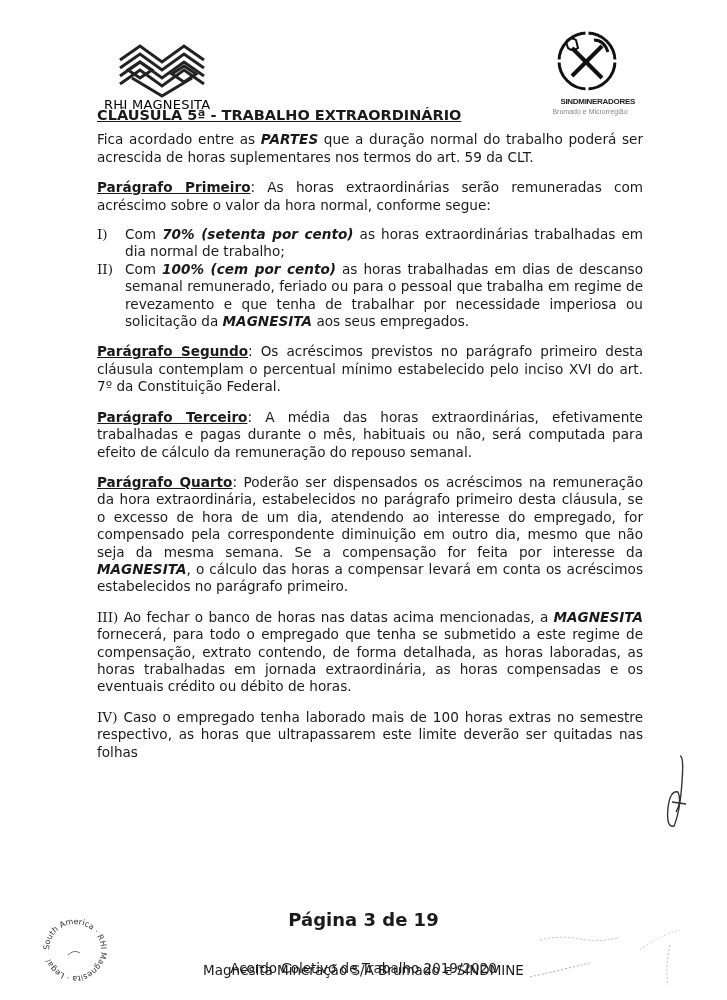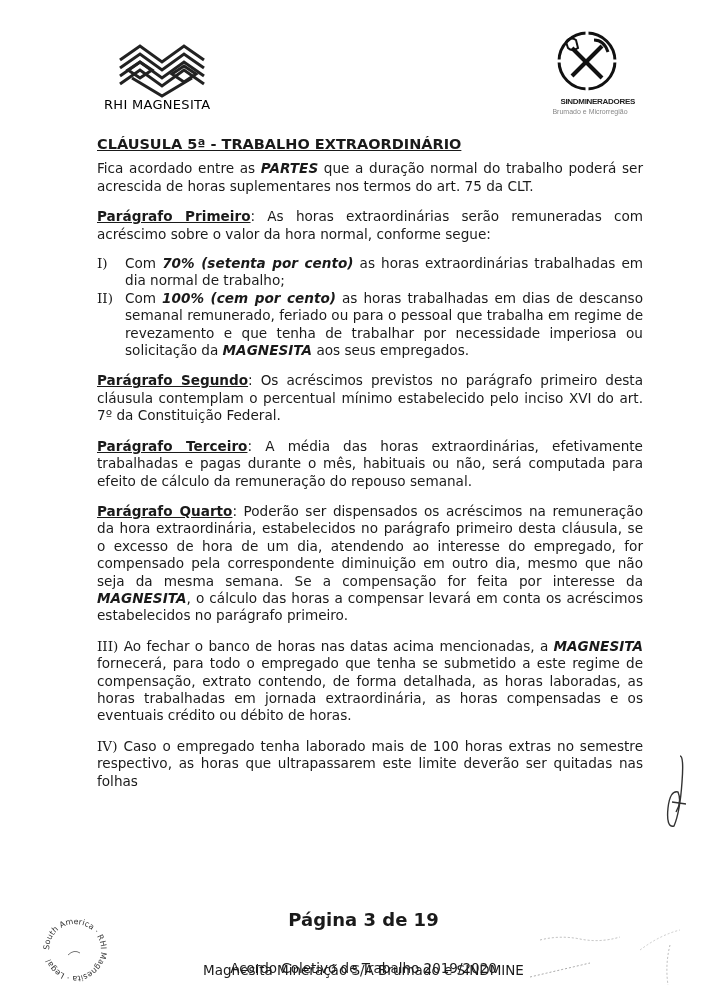--- a/index.html
+++ b/index.html
@@ -6,21 +6,21 @@
   body {
     width: 727px; height: 1000px; position: relative; overflow: hidden;
     font-family: "DejaVu Sans", sans-serif; color: #1a1a1a;
   }
   .logo-rhi { position: absolute; left: 112px; top: 38px; width: 100px; height: 62px; }
   .logo-rhi-text { position: absolute; left: 104px; top: 97px; font-size: 13px; letter-spacing: 0.3px; color: #000000; font-family: "DejaVu Sans", sans-serif; }
   .logo-sind { position: absolute; left: 556px; top: 30px; width: 62px; height: 62px; }
   .sind-name { position: absolute; left: 545px; top: 97px; width: 90px; text-align: right; font-size: 8px; font-weight: bold; color: #222; letter-spacing: -0.3px; font-family: "Liberation Sans", sans-serif; }
   .sind-sub { position: absolute; left: 540px; top: 108px; width: 100px; text-align: center; font-size: 7px; color: #888; font-family: "Liberation Sans", sans-serif; }
 
-  .content { position: absolute; left: 97px; top: 136px; width: 546px; font-size: 13.6px; line-height: 17.4px; }
+  .content { position: absolute; left: 97px; top: 107px; width: 546px; font-size: 13.6px; line-height: 17.4px; }
   .title { font-weight: bold; text-decoration: underline; font-size: 14.5px; margin: 0 0 7px 0; }
   p { margin: 0 0 13px 0; text-align: justify; }
   .ph { font-weight: bold; text-decoration: underline; }
   .b { font-weight: bold; font-style: italic; }
   .list { margin: 0 0 13px 0; }
   .li { display: flex; text-align: justify; }
   .li .num { width: 28px; flex: none; font-family: "DejaVu Serif", serif; }
   .li .txt { flex: 1; }
   .roman { font-family: "DejaVu Serif", serif; }
 
@@ -58,21 +58,21 @@
   <path d="M10 12 Q14 6 20 10 L22 18 Q16 22 12 18 Z" fill="none" stroke="#111" stroke-width="2"></path>
   <path d="M38 10 Q48 10 52 22" fill="none" stroke="#111" stroke-width="3"></path>
 </svg>
 <div class="sind-name">SINDMINERADORES</div>
 <div class="sind-sub">Brumado e Microrregião</div>
 
 <div class="content">
   <div class="title">CLÁUSULA 5ª - TRABALHO EXTRAORDINÁRIO</div>
 
   <p>
-    <span>Fica acordado entre as </span><span class="b">PARTES</span><span> que a duração normal do trabalho poderá ser acrescida de horas suplementares nos termos do art. 75 da CLT.</span>
+    <span>Fica acordado entre as </span><span class="b">PARTES</span><span> que a duração normal do trabalho poderá ser acrescida de horas suplementares nos termos do art. 59 da CLT.</span>
   </p>
 
   <p style="margin-bottom:12px">
     <span class="ph">Parágrafo Primeiro</span><span>: As horas extraordinárias serão remuneradas com acréscimo sobre o valor da hora normal, conforme segue:</span>
   </p>
   <div class="list">
     <div class="li">
       <span class="num">I)</span>
       <span class="txt"><span>Com </span><span class="b">70% (setenta por cento)</span><span> as horas extraordinárias trabalhadas em dia normal de trabalho;</span></span>
     </div>

